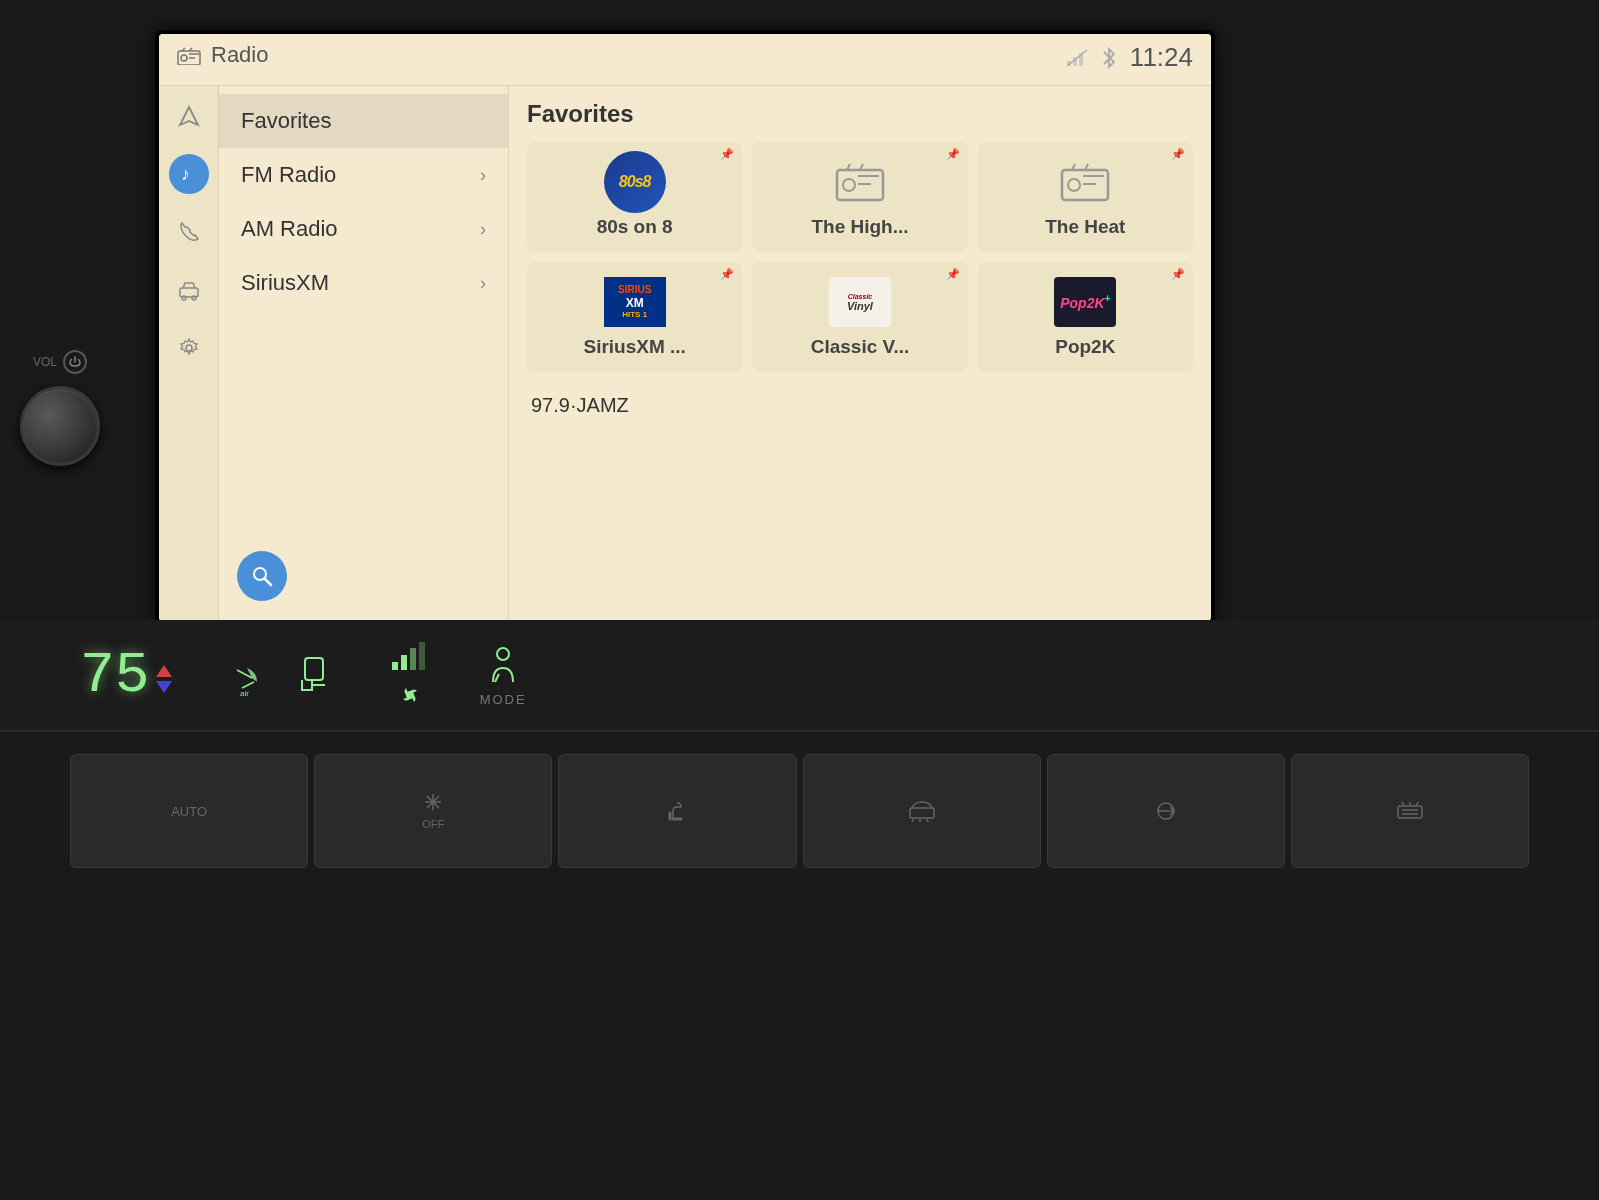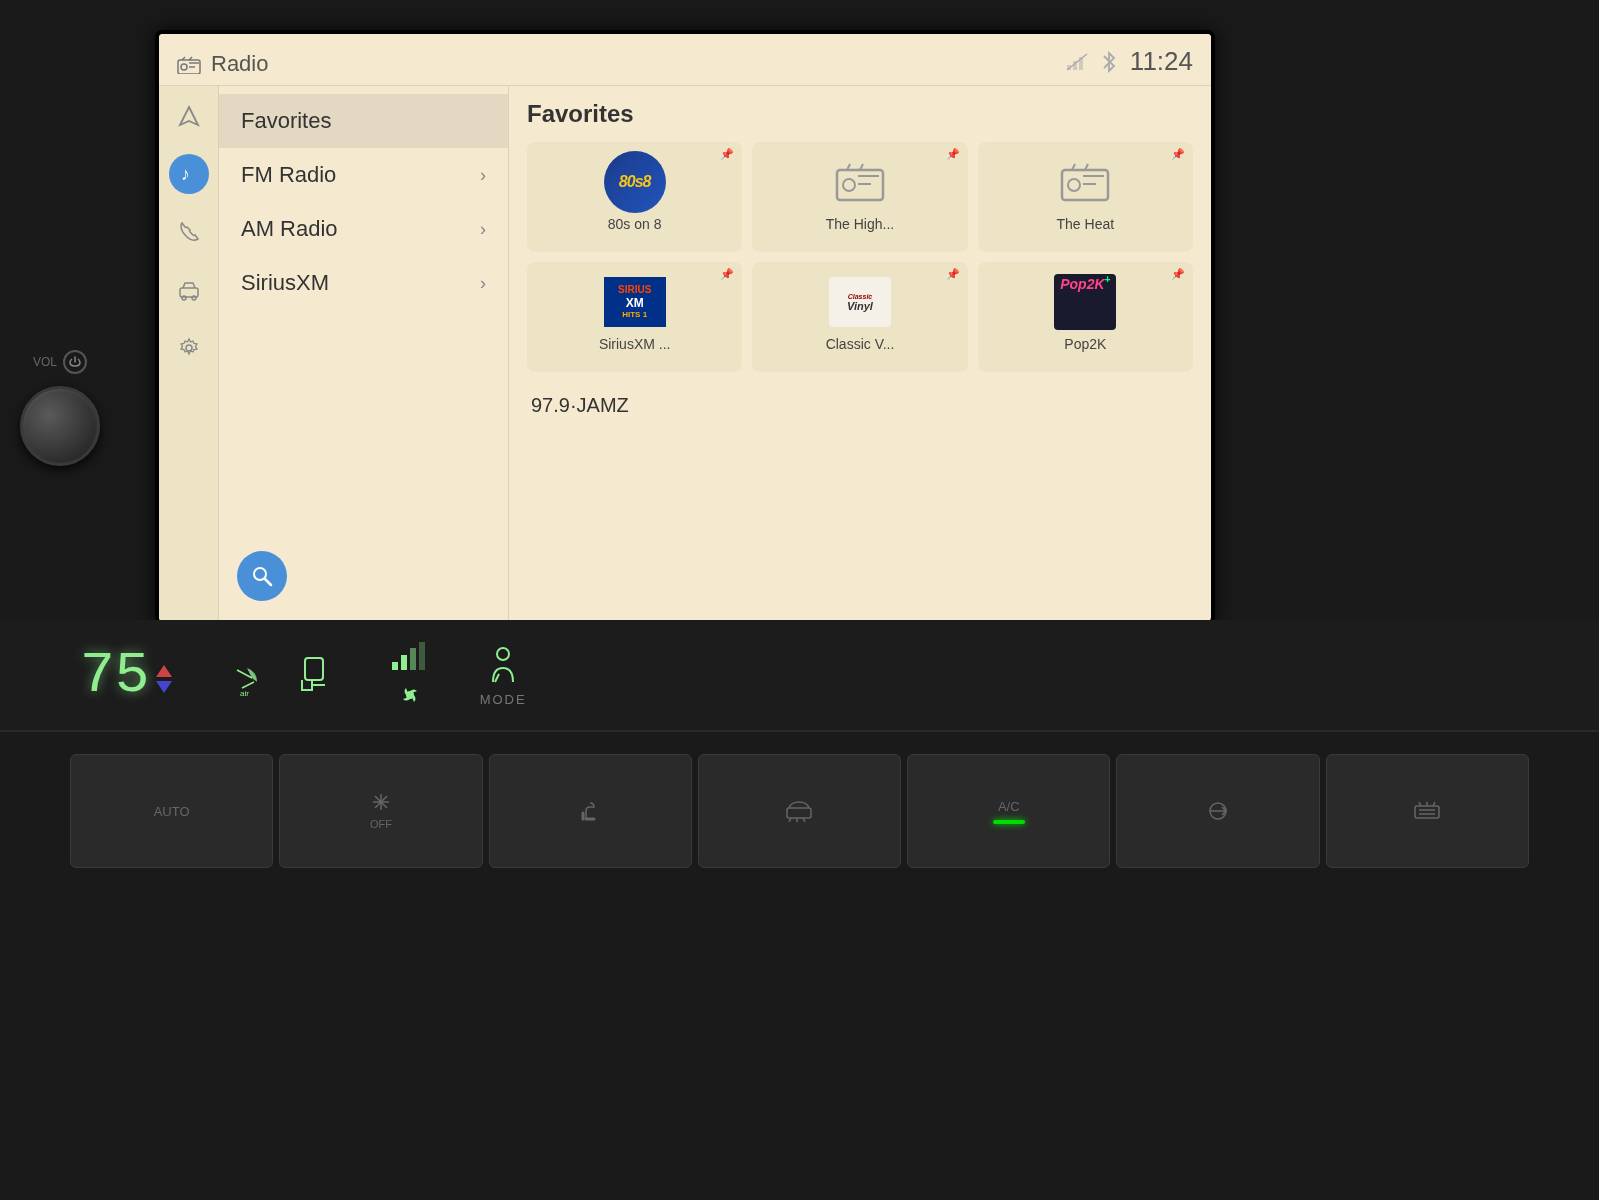--- a/index.html
+++ b/index.html
@@ -42,21 +42,21 @@
       background: #f5ead0;
       border-radius: 4px;
       display: flex;
       flex-direction: column;
       overflow: hidden;
     }
 
     
     .top-bar {
       display: flex;
-      align-items: flex-end;
+      align-items: flex-start;
       justify-content: space-between;
       padding: 8px 18px;
       background: #f5ead0;
       border-bottom: 1px solid rgba(0,0,0,0.1);
       height: 52px;
     }
 
     .top-bar-left {
       display: flex;
       align-items: center;
@@ -229,25 +229,25 @@
       width: 70px;
       height: 60px;
       display: flex;
       align-items: center;
       justify-content: center;
       font-size: 11px;
       font-weight: bold;
     }
 
     .fav-label {
-      font-size: 14px;
+      font-size: 19px;
       color: #444;
       text-align: left;
       margin-top: 4px;
-      font-weight: 400;
+      font-weight: 700;
     }
 
     .now-playing {
       font-size: 20px;
       color: #333;
       padding: 8px 4px;
       font-weight: 500;
     }
 
     
@@ -317,23 +317,23 @@
     .logo-vinyl-text2 {
       color: #333;
       font-size: 11px;
       font-weight: 900;
       font-style: italic;
     }
 
     
     .logo-pop2k {
       width: 62px;
-      height: 56px;
-      display: flex;
-      align-items: flex-start;
+      height: 50px;
+      display: flex;
+      align-items: center;
       justify-content: center;
       background: #1a1a2e;
       border-radius: 4px;
     }
 
     .logo-pop2k-text {
       color: #ff4488;
       font-size: 14px;
       font-weight: 900;
       font-style: italic;
@@ -666,24 +666,20 @@
     <div class="bottom-btn">
       <svg width="28" height="22" viewBox="0 0 28 22">
         <rect x="2" y="8" width="24" height="10" rx="2" fill="none" stroke="#666" stroke-width="1.5"></rect>
         <path d="M4,8 Q6,2 14,2 Q22,2 24,8" fill="none" stroke="#666" stroke-width="1.5"></path>
         <line x1="6" y1="18" x2="4" y2="22" stroke="#666" stroke-width="1.5"></line>
         <line x1="12" y1="18" x2="12" y2="22" stroke="#666" stroke-width="1.5"></line>
         <line x1="18" y1="18" x2="20" y2="22" stroke="#666" stroke-width="1.5"></line>
       </svg>
     </div>
 
-    <div class="bottom-btn">
-      <span style="color:#666;font-size:13px;">A/C</span>
-      <div style="background:#00dd00;height:4px;width:32px;border-radius:2px;box-shadow:0 0 6px #00dd00;"></div>
-    </div>
 
     <div class="bottom-btn">
       <svg width="28" height="22" viewBox="0 0 28 22">
         <circle cx="14" cy="11" r="8" fill="none" stroke="#666" stroke-width="1.5"></circle>
         <line x1="6" y1="11" x2="22" y2="11" stroke="#666" stroke-width="1.5"></line>
         <polyline points="18,7 22,11 18,15" fill="none" stroke="#666" stroke-width="1.5"></polyline>
       </svg>
     </div>
 
     <div class="bottom-btn">

